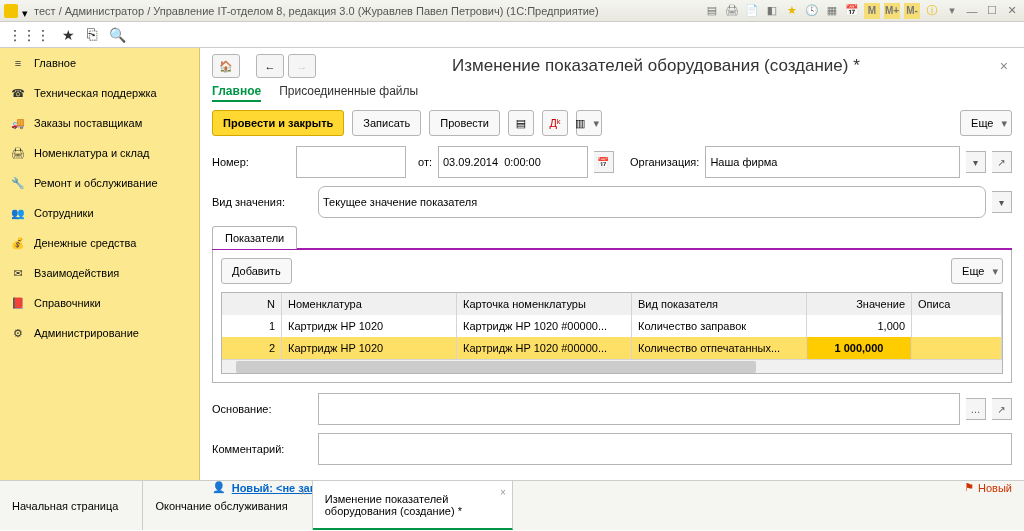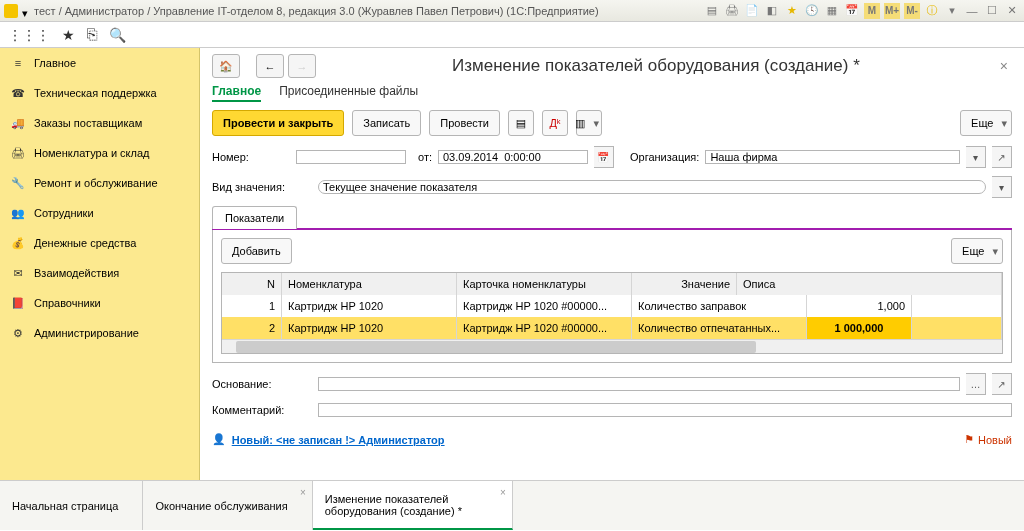--- a/index.html
+++ b/index.html
@@ -30,21 +30,21 @@
 .toolbar { display: flex; align-items: center; gap: 8px; margin-bottom: 10px; }
 .btn { height: 26px; padding: 0 10px; border: 1px solid #b5b5b5; background: #f8f8f8; border-radius: 3px; cursor: pointer; display: inline-flex; align-items: center; gap: 4px; }
 .btn.primary { background: #ffd832; border-color: #d4a800; font-weight: bold; }
 .btn-icon { width: 26px; padding: 0; justify-content: center; }
 .btn-dd { padding-right: 4px; }
 .dd-arrow::after { content: "▾"; margin-left: 4px; color: #666; }
 .spacer { flex: 1; }
 .form-row { display: flex; align-items: center; gap: 6px; margin-bottom: 8px; }
 .form-label { min-width: 78px; }
 .form-label-w { min-width: 100px; }
-.input { height: 14px; border: 1px solid #b5b5b5; background: #fff; padding: 0 4px; }
+.input { height: 32px; border: 1px solid #b5b5b5; background: #fff; padding: 0 4px; }
 .input-btn { width: 20px; height: 22px; border: 1px solid #b5b5b5; border-left: none; background: #f5f5f5; display: inline-flex; align-items: center; justify-content: center; cursor: pointer; font-size: 10px; color: #555; }
 .tab-strip { display: flex; border-bottom: 2px solid #a21caf; }
 .tab-strip .tab { border: 1px solid #b5b5b5; border-bottom: none; background: #fff; padding: 5px 12px; border-radius: 3px 3px 0 0; margin-bottom: -1px; cursor: pointer; }
 .tab-panel { border: 1px solid #b5b5b5; border-top: none; padding: 8px; }
 .table-toolbar { display: flex; margin-bottom: 8px; }
 .grid { border: 1px solid #b5b5b5; }
 .grid-head { display: flex; background: #f0f0f0; }
 .grid-head > div, .grid-row > div { border-right: 1px solid #d5d5d5; padding: 5px 6px; overflow: hidden; white-space: nowrap; text-overflow: ellipsis; }
 .gc-n { width: 60px; text-align: right; }
 .gc-nom { width: 175px; }
@@ -203,20 +203,21 @@
         <button class="btn btn-dd">
             <span>Еще</span>
             <span class="dd-arrow"></span>
           </button>
       </div>
       <div class="grid">
         <div class="grid-head">
           <div class="gc-n">N</div>
           <div class="gc-nom">Номенклатура</div>
           <div class="gc-kart">Карточка номенклатуры</div>
+          <div class="gc-vid">Вид показателя</div>
           <div class="gc-zn">Значение</div>
           <div class="gc-op">Описа</div>
         </div>
         <div class="grid-row">
           <div class="gc-n">1</div>
           <div class="gc-nom">Картридж HP 1020</div>
           <div class="gc-kart">Картридж HP 1020 #00000...</div>
           <div class="gc-vid">Количество заправок</div>
           <div class="gc-zn">1,000</div>
           <div class="gc-op"></div>

